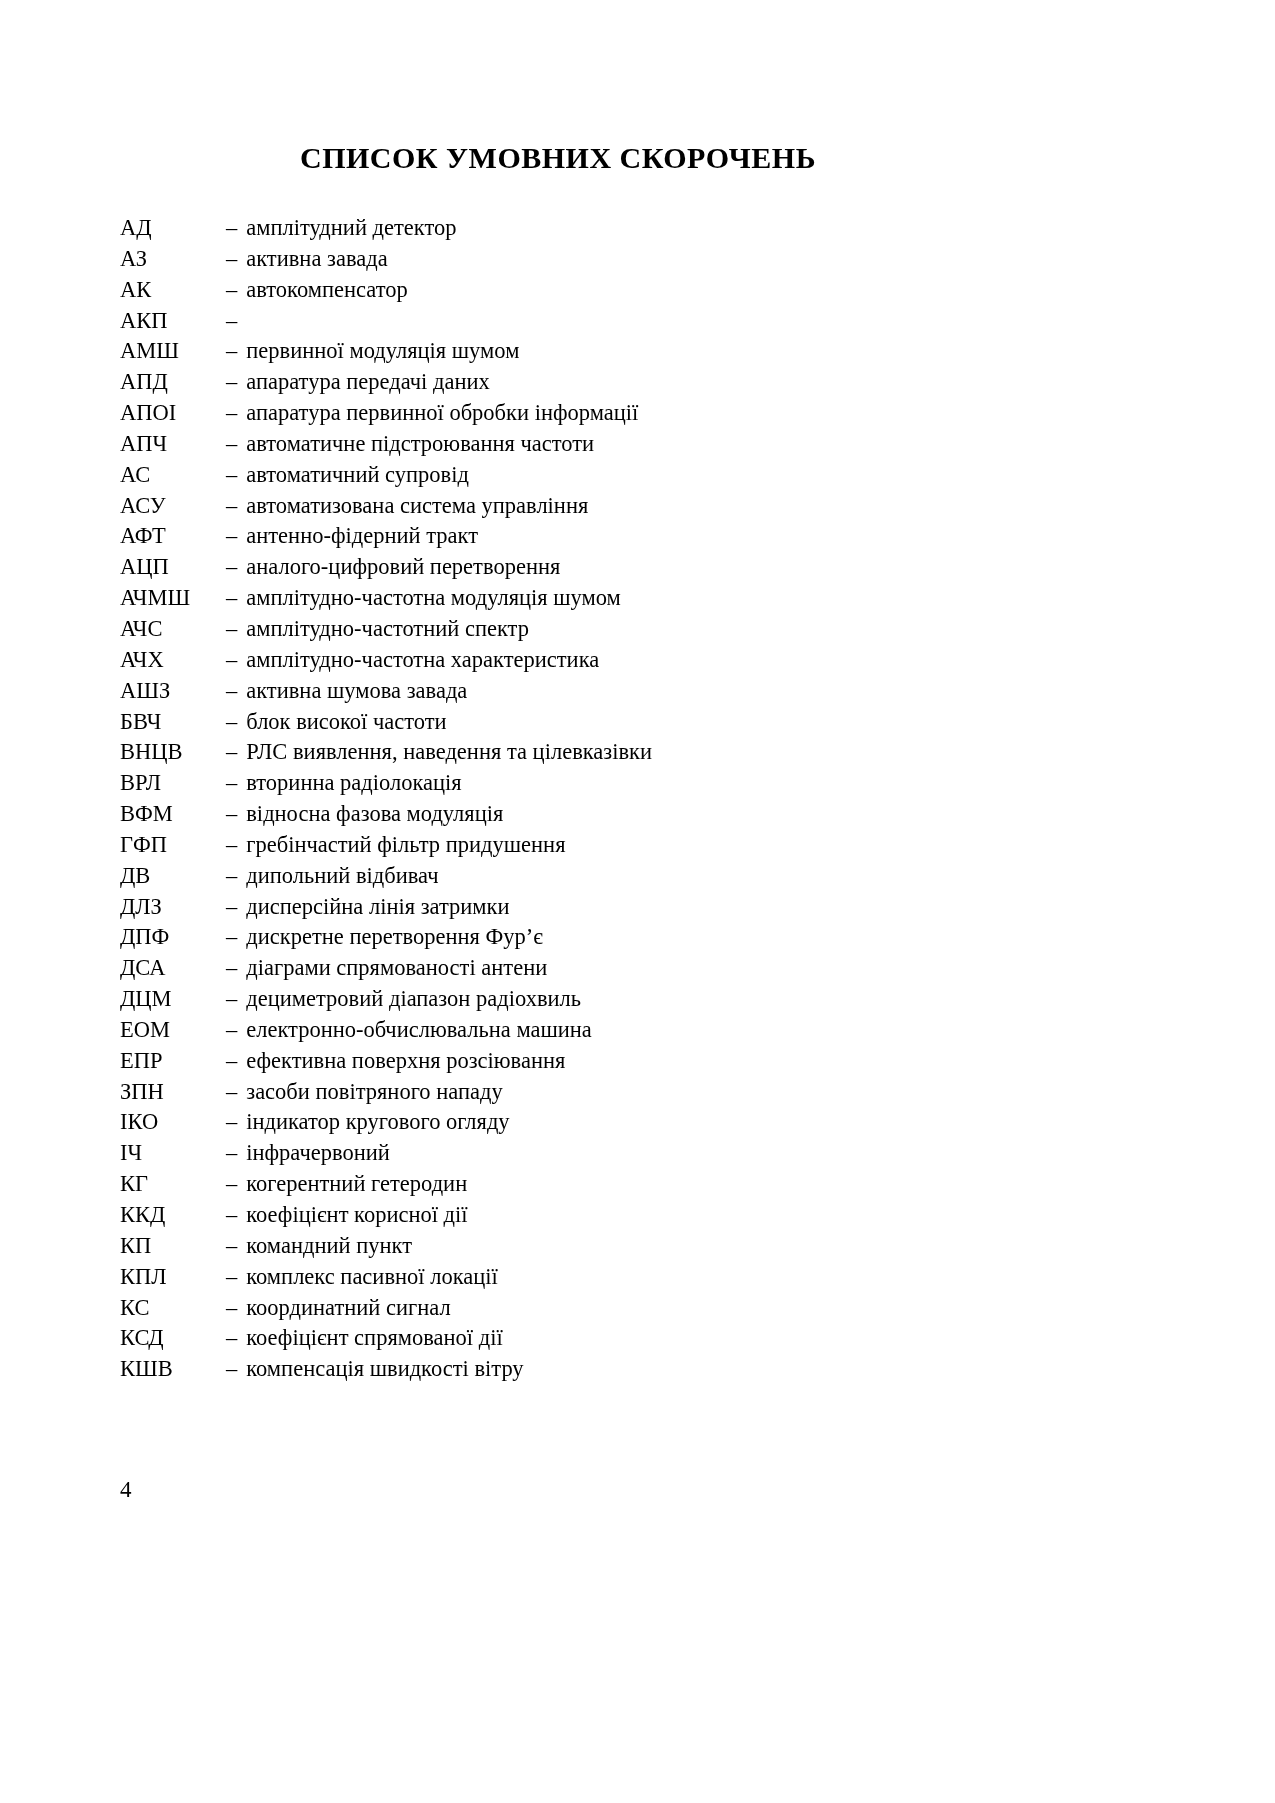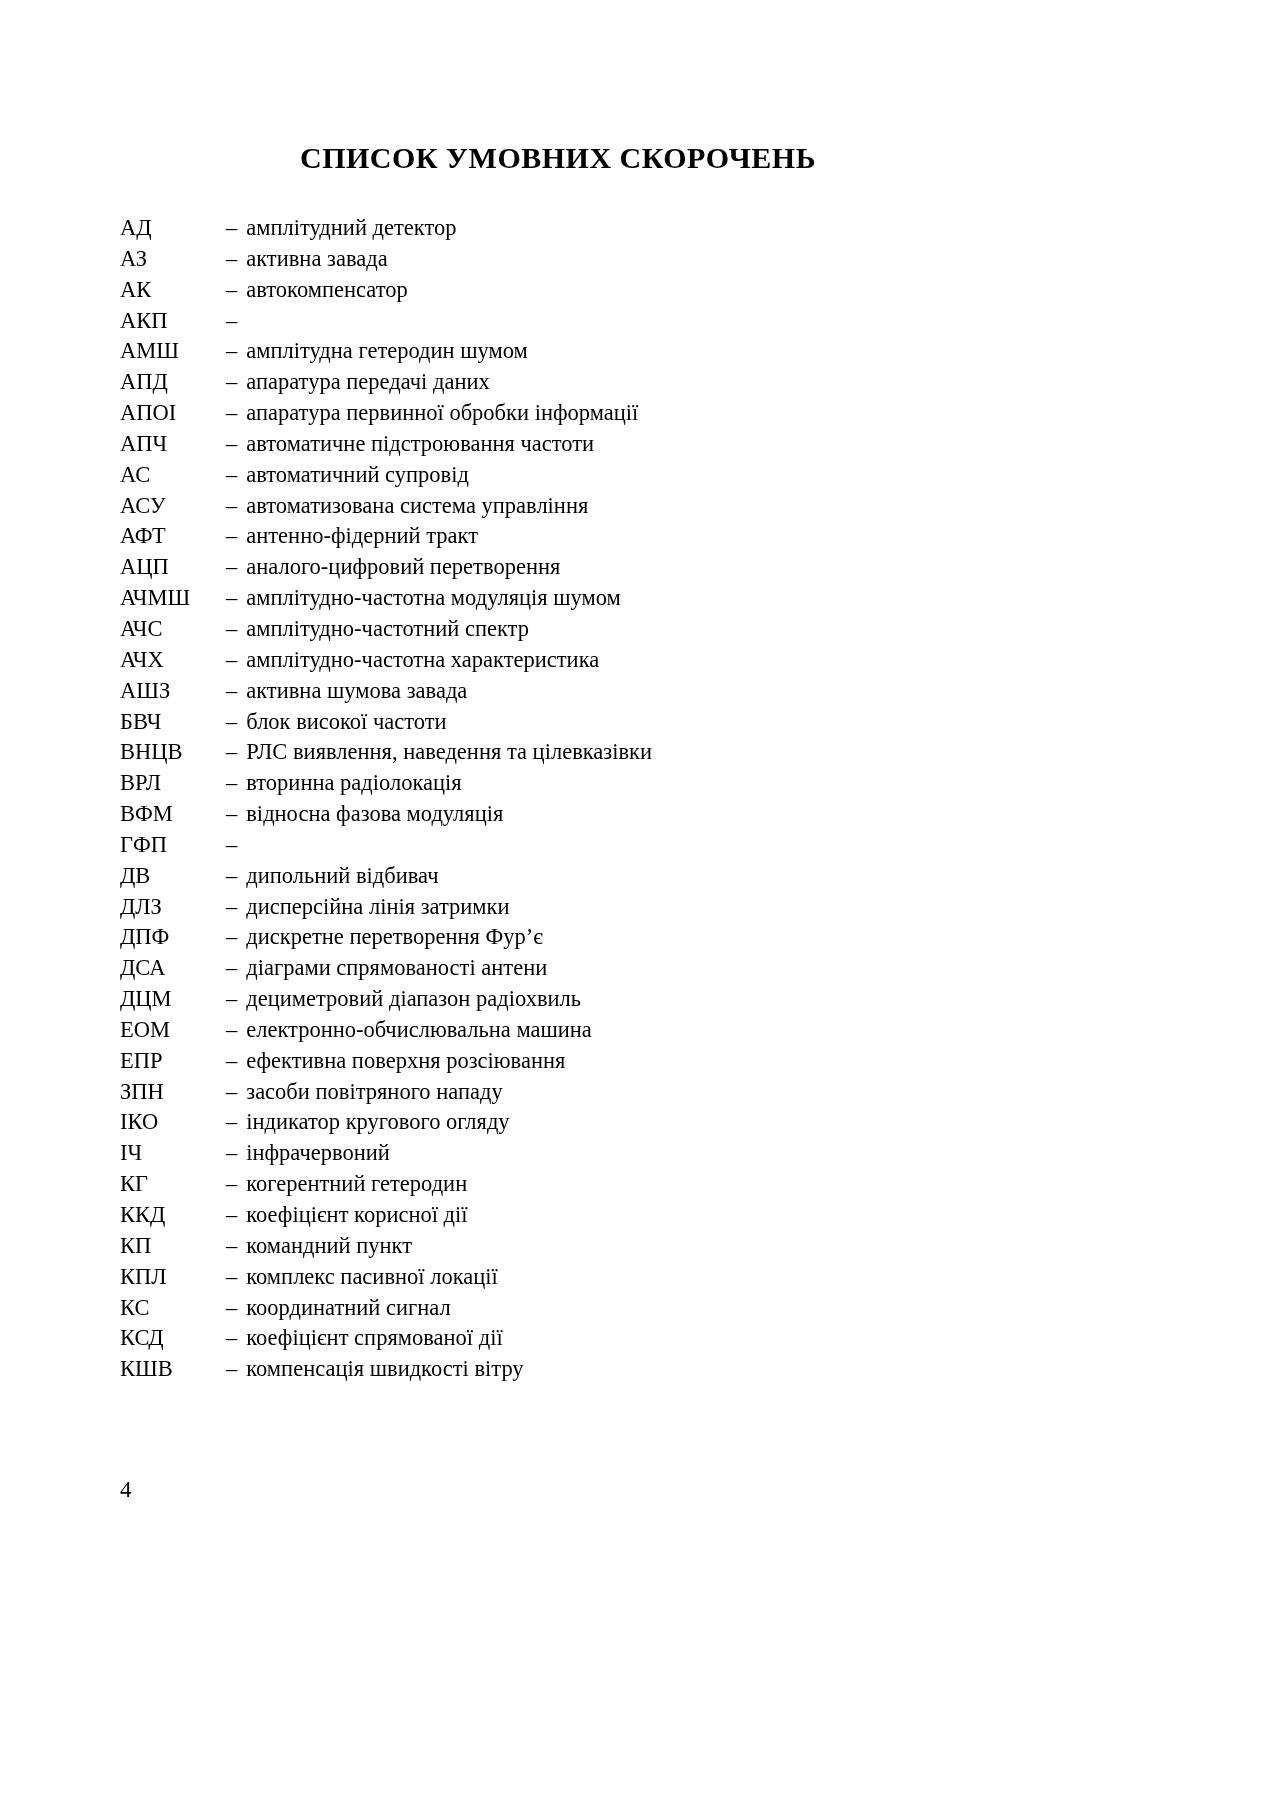--- a/index.html
+++ b/index.html
@@ -75,21 +75,21 @@
         <span class="dash-sep">–</span>
         <span class="abbr-def">автокомпенсатор</span>
       </div>
       <div class="abbr-row">
         <span class="abbr-term">АКП</span>
         <span class="dash-sep">–</span>
       </div>
       <div class="abbr-row">
         <span class="abbr-term">АМШ</span>
         <span class="dash-sep">–</span>
-        <span class="abbr-def">амплітудна гетеродин шумом</span>
+        <span class="abbr-def">первинної модуляція шумом</span>
       </div>
       <div class="abbr-row">
         <span class="abbr-term">АПД</span>
         <span class="dash-sep">–</span>
         <span class="abbr-def">апаратура передачі даних</span>
       </div>
       <div class="abbr-row">
         <span class="abbr-term">АПОІ</span>
         <span class="dash-sep">–</span>
         <span class="abbr-def">апаратура первинної обробки інформації</span>
@@ -155,20 +155,21 @@
         <span class="abbr-def">вторинна радіолокація</span>
       </div>
       <div class="abbr-row">
         <span class="abbr-term">ВФМ</span>
         <span class="dash-sep">–</span>
         <span class="abbr-def">відносна фазова модуляція</span>
       </div>
       <div class="abbr-row">
         <span class="abbr-term">ГФП</span>
         <span class="dash-sep">–</span>
+        <span class="abbr-def">гребінчастий фільтр придушення</span>
       </div>
       <div class="abbr-row">
         <span class="abbr-term">ДВ</span>
         <span class="dash-sep">–</span>
         <span class="abbr-def">дипольний відбивач</span>
       </div>
       <div class="abbr-row">
         <span class="abbr-term">ДЛЗ</span>
         <span class="dash-sep">–</span>
         <span class="abbr-def">дисперсійна лінія затримки</span>

